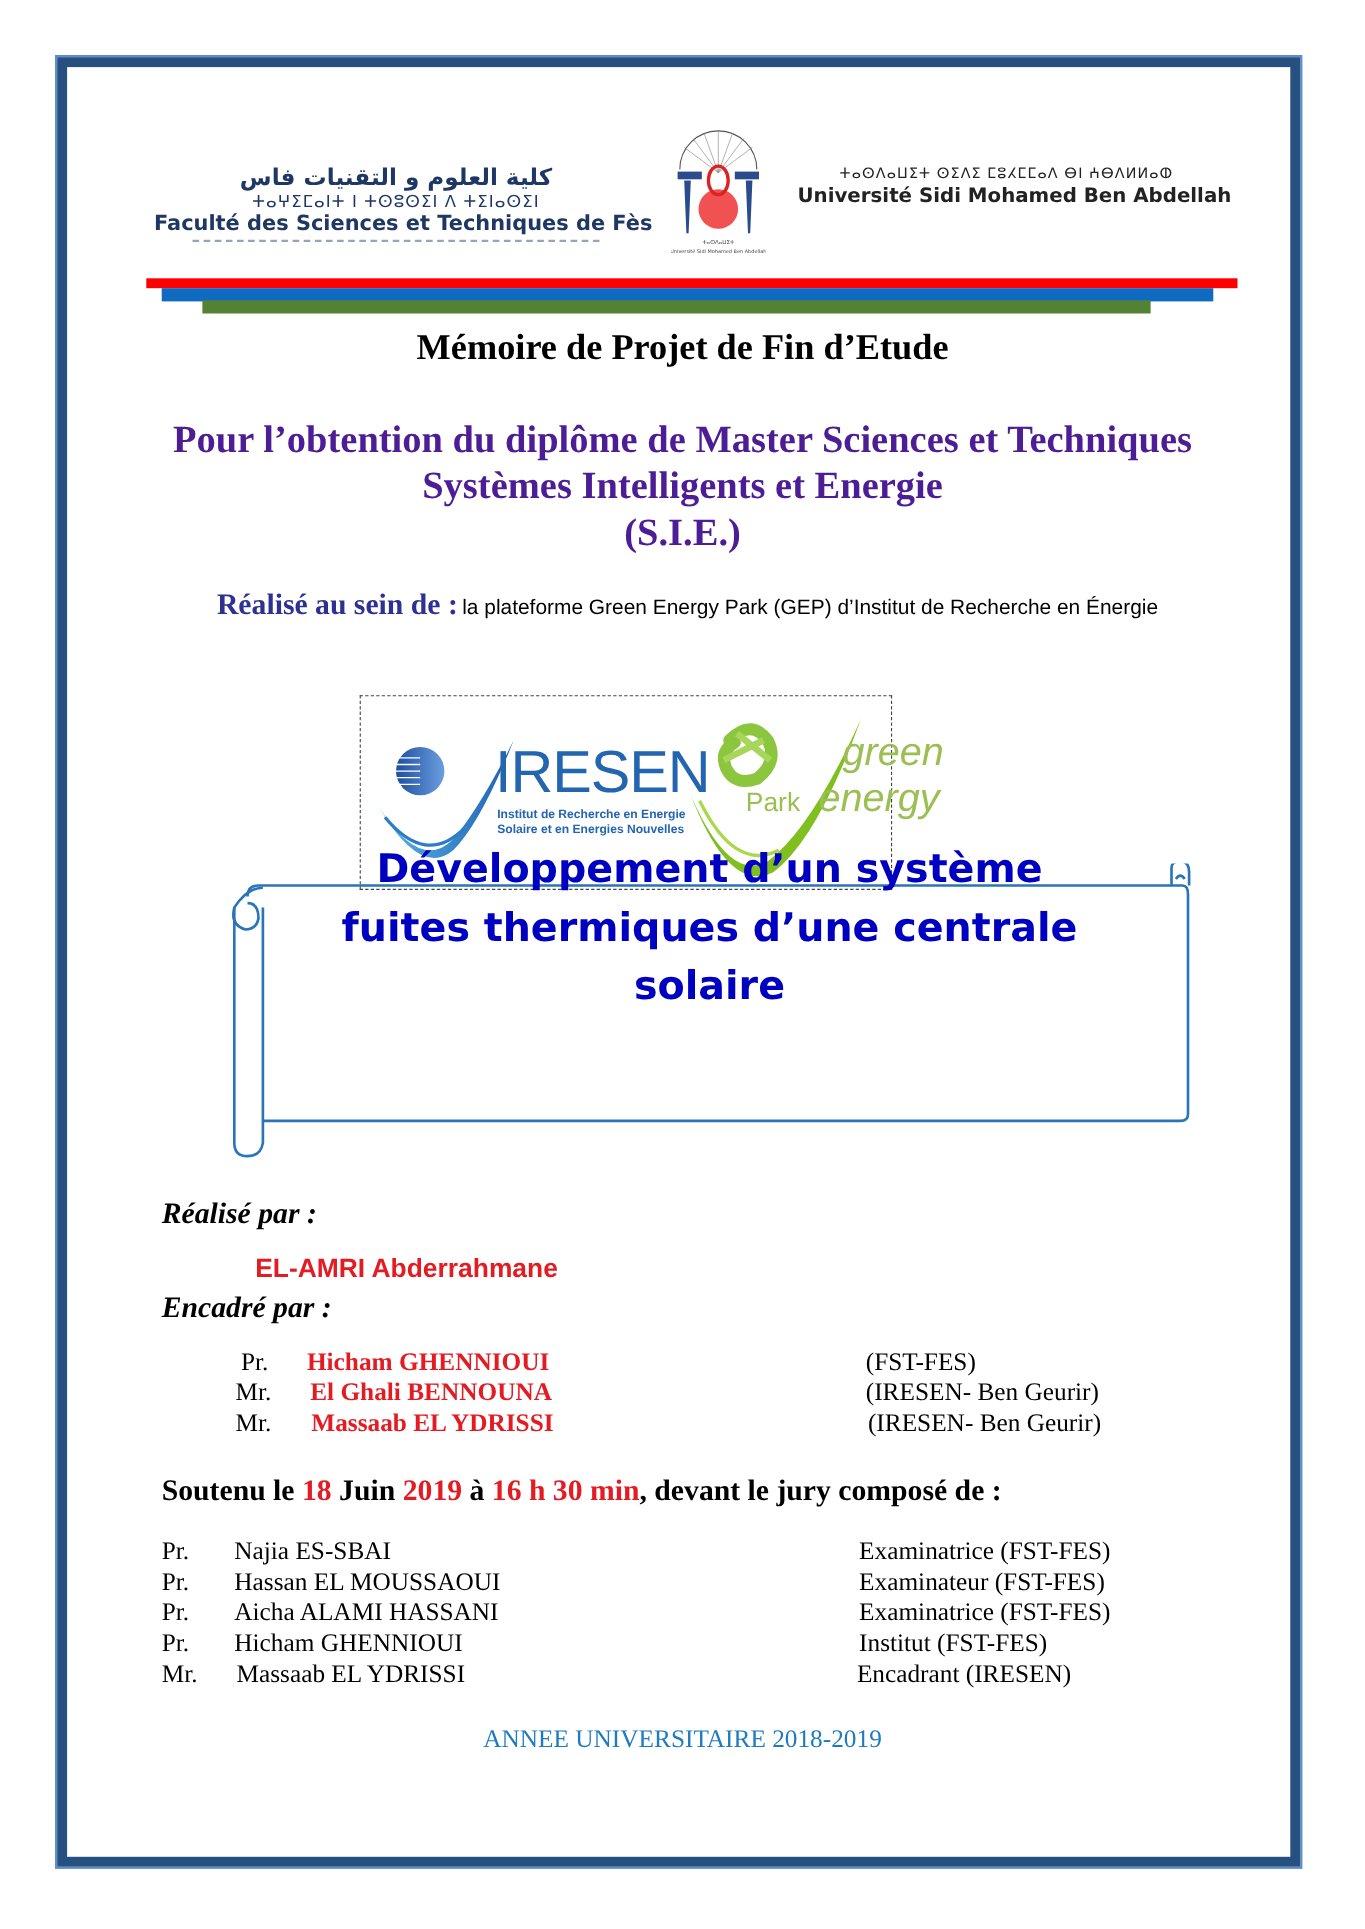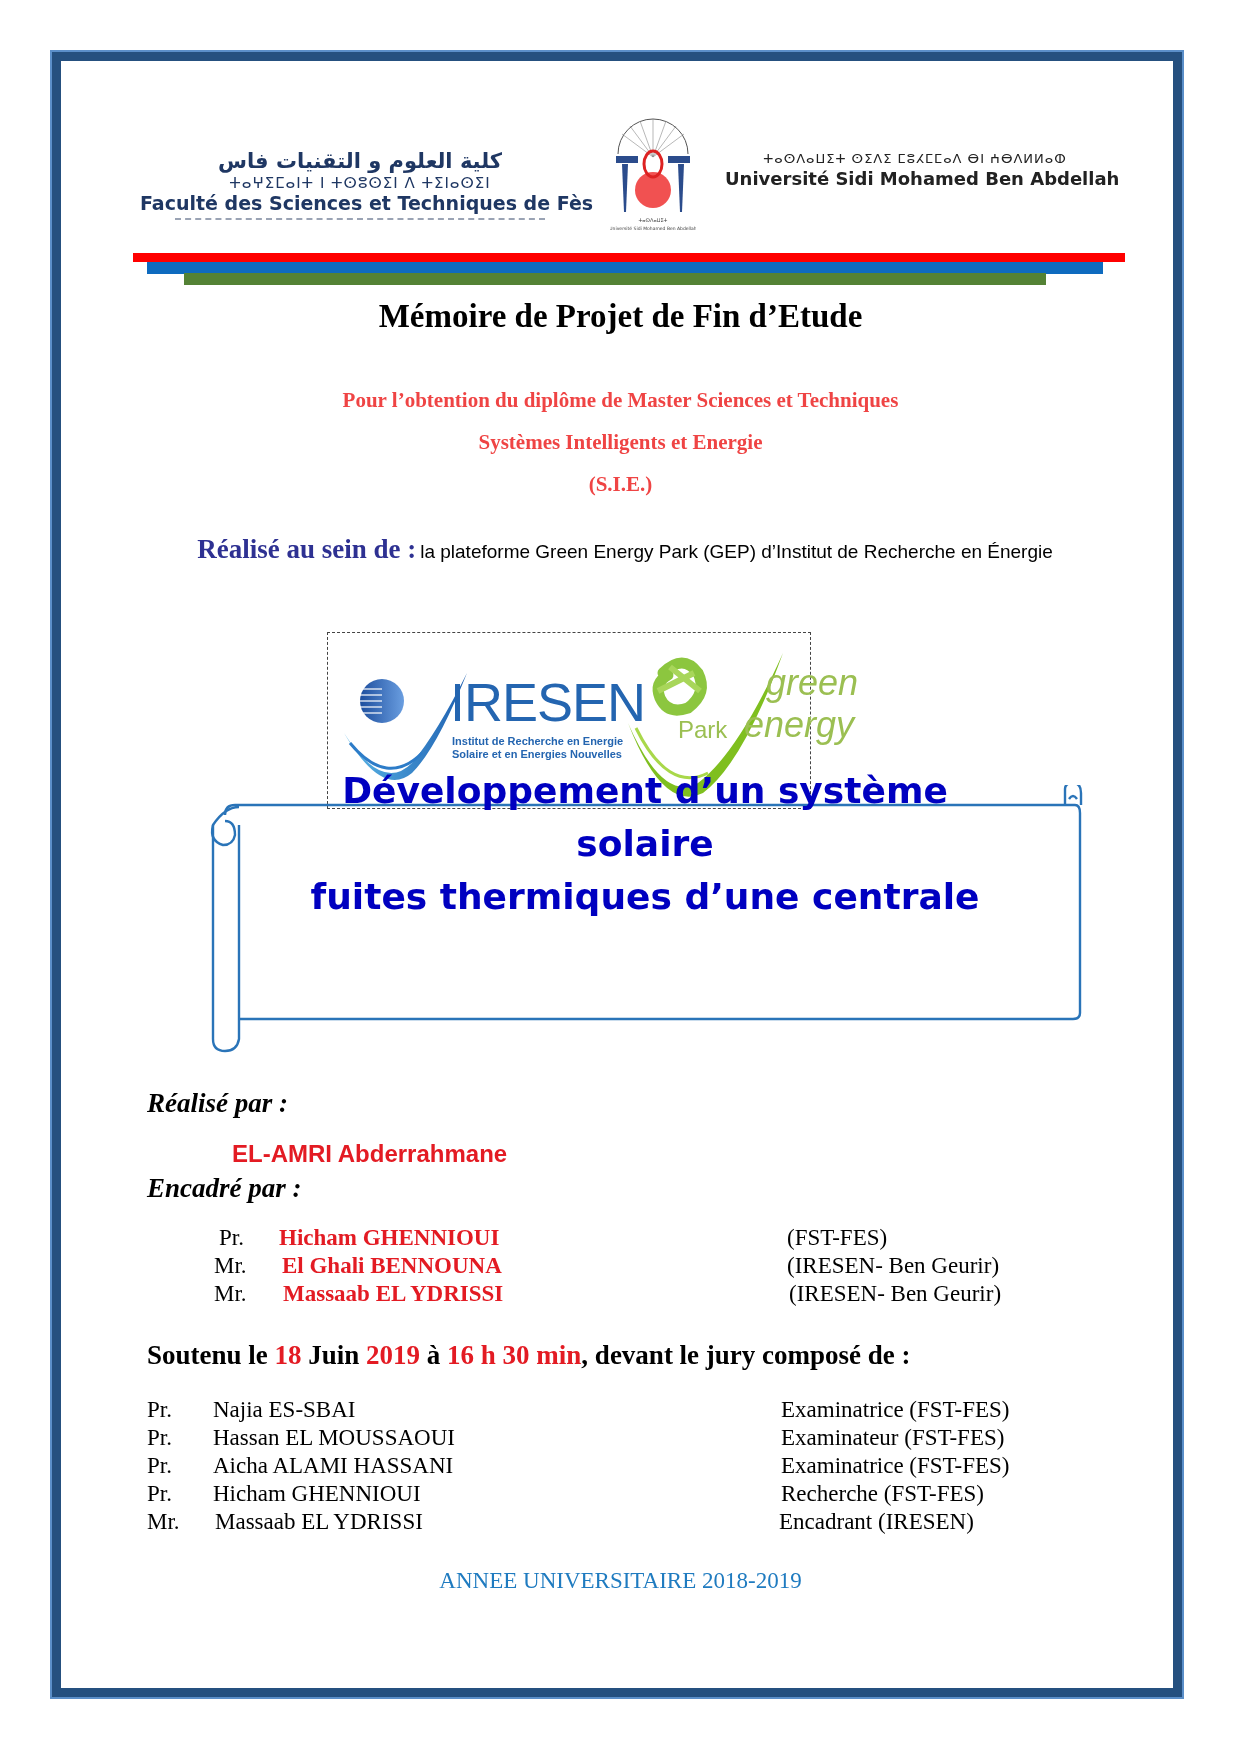--- a/index.html
+++ b/index.html
@@ -14,21 +14,21 @@
     .fst-dash { margin: 4px auto 0; width: 370px; border-top: 2px dashed #9aa3b4; }
     .usmba-block { left: 725px; top: 150px; width: 380px; text-align: center; color: #222; }
     .usmba-ar { font-family: "DejaVu Sans", sans-serif; font-size: 20px; font-weight: bold; line-height: 26px; direction: rtl; }
     .usmba-tif { font-family: "DejaVu Sans", sans-serif; font-size: 13px; letter-spacing: 1px; line-height: 18px; }
     .usmba-fr { font-family: "DejaVu Sans", sans-serif; font-size: 18px; font-weight: bold; line-height: 22px; white-space: nowrap; }
     .crest { left: 610px; top: 112px; width: 86px; height: 124px; }
     .stripe-red { left: 133px; top: 253px; width: 992px; height: 9px; background: #ff0000; }
     .stripe-blue { left: 147px; top: 262px; width: 956px; height: 12px; background: #0e6bbf; }
     .stripe-green { left: 184px; top: 273px; width: 862px; height: 12px; background: #548235; }
     .title { left: 0; width: 1241px; top: 298px; text-align: center; font-size: 33px; font-weight: bold; color: #000; }
-    .subtitle { left: 0; width: 1241px; text-align: center; font-size: 21px; font-weight: bold; color: #ef4444; line-height: 44px; }
+    .subtitle { left: 0; width: 1241px; text-align: center; font-size: 35px; font-weight: bold; color: #4c1d95; line-height: 44px; }
     .realise-line { left: 150px; top: 534px; width: 950px; text-align: center; line-height: 30px; }
     .realise-label { font-size: 27px; font-weight: bold; color: #2e3192; }
     .realise-text { font-family: "Liberation Sans", sans-serif; font-size: 19px; color: #000; }
     .logo-box { left: 327px; top: 632px; width: 484px; height: 177px; border: 1.5px dashed #444; box-sizing: border-box; }
     .scroll { left: 205px; top: 785px; width: 880px; height: 270px; }
     .scroll-text { left: 250px; top: 764px; width: 790px; text-align: center; font-family: "DejaVu Sans", sans-serif; font-weight: bold; font-size: 36px; color: #0000c0; line-height: 53px; }
     .label-it { font-style: italic; font-weight: bold; font-size: 27px; color: #000; }
     .student { left: 232px; top: 1140px; font-family: "Liberation Sans", sans-serif; font-weight: bold; font-size: 24px; color: #e31b23; }
     .sup-row { position: absolute; left: 0; height: 30px; font-size: 23px; white-space: nowrap; }
     .sup-title { position: absolute; color: #000; }
@@ -149,22 +149,22 @@
   <svg width="880" height="270" viewBox="0 0 880 270" fill="none" stroke="#2a74b8" stroke-width="2.4">
     <path d="M20 30 Q20 20 30 20 L870 20 Q875 20 875 28 L875 228 Q875 234 868 234 L34 234"></path>
     <path d="M860 20 L860 4 Q860 -2 868 -2 Q876 -2 876 8 L876 20"></path>
     <path d="M864 14 Q868 8 872 14"></path>
     <path d="M34 22 Q20 22 8 40 Q4 56 18 60 Q28 60 30 50 Q30 36 20 36"></path>
     <path d="M8 40 L8 254 Q8 266 20 266 Q32 266 34 254 L34 40"></path>
   </svg>
 </div>
 <div class="abs scroll-text">
   <div>Développement d’un système</div>
+  <div>fuites thermiques d’une centrale</div>
   <div>solaire</div>
-  <div>fuites thermiques d’une centrale</div>
 </div>
 
 <div class="abs label-it" style="left:147px; top:1088px;">Réalisé par :</div>
 <div class="abs student">EL-AMRI Abderrahmane</div>
 
 <div class="abs label-it" style="left:147px; top:1173px;">Encadré par :</div>
 
 <div class="abs" style="left:0; top:1225px; width:1241px; height:100px;">
   <div class="sup-row" style="top:0;">
     <span class="sup-title" style="left:219px;">Pr.</span>
@@ -198,21 +198,21 @@
   <span class="jury-role">Examinateur (FST-FES)</span>
 </div>
 <div class="jury-row" style="top:1453px;">
   <span class="jury-title">Pr.</span>
   <span class="jury-name">Aicha ALAMI HASSANI</span>
   <span class="jury-role">Examinatrice (FST-FES)</span>
 </div>
 <div class="jury-row" style="top:1481px;">
   <span class="jury-title">Pr.</span>
   <span class="jury-name">Hicham GHENNIOUI</span>
-  <span class="jury-role">Recherche (FST-FES)</span>
+  <span class="jury-role">Institut (FST-FES)</span>
 </div>
 <div class="jury-row" style="top:1509px;">
   <span class="jury-title">Mr.</span>
   <span class="jury-name" style="left:68px;">Massaab EL YDRISSI</span>
   <span class="jury-role" style="left:632px;">Encadrant (IRESEN)</span>
 </div>
 
 <div class="abs annee">ANNEE UNIVERSITAIRE 2018-2019</div>
 
 </body></html>

